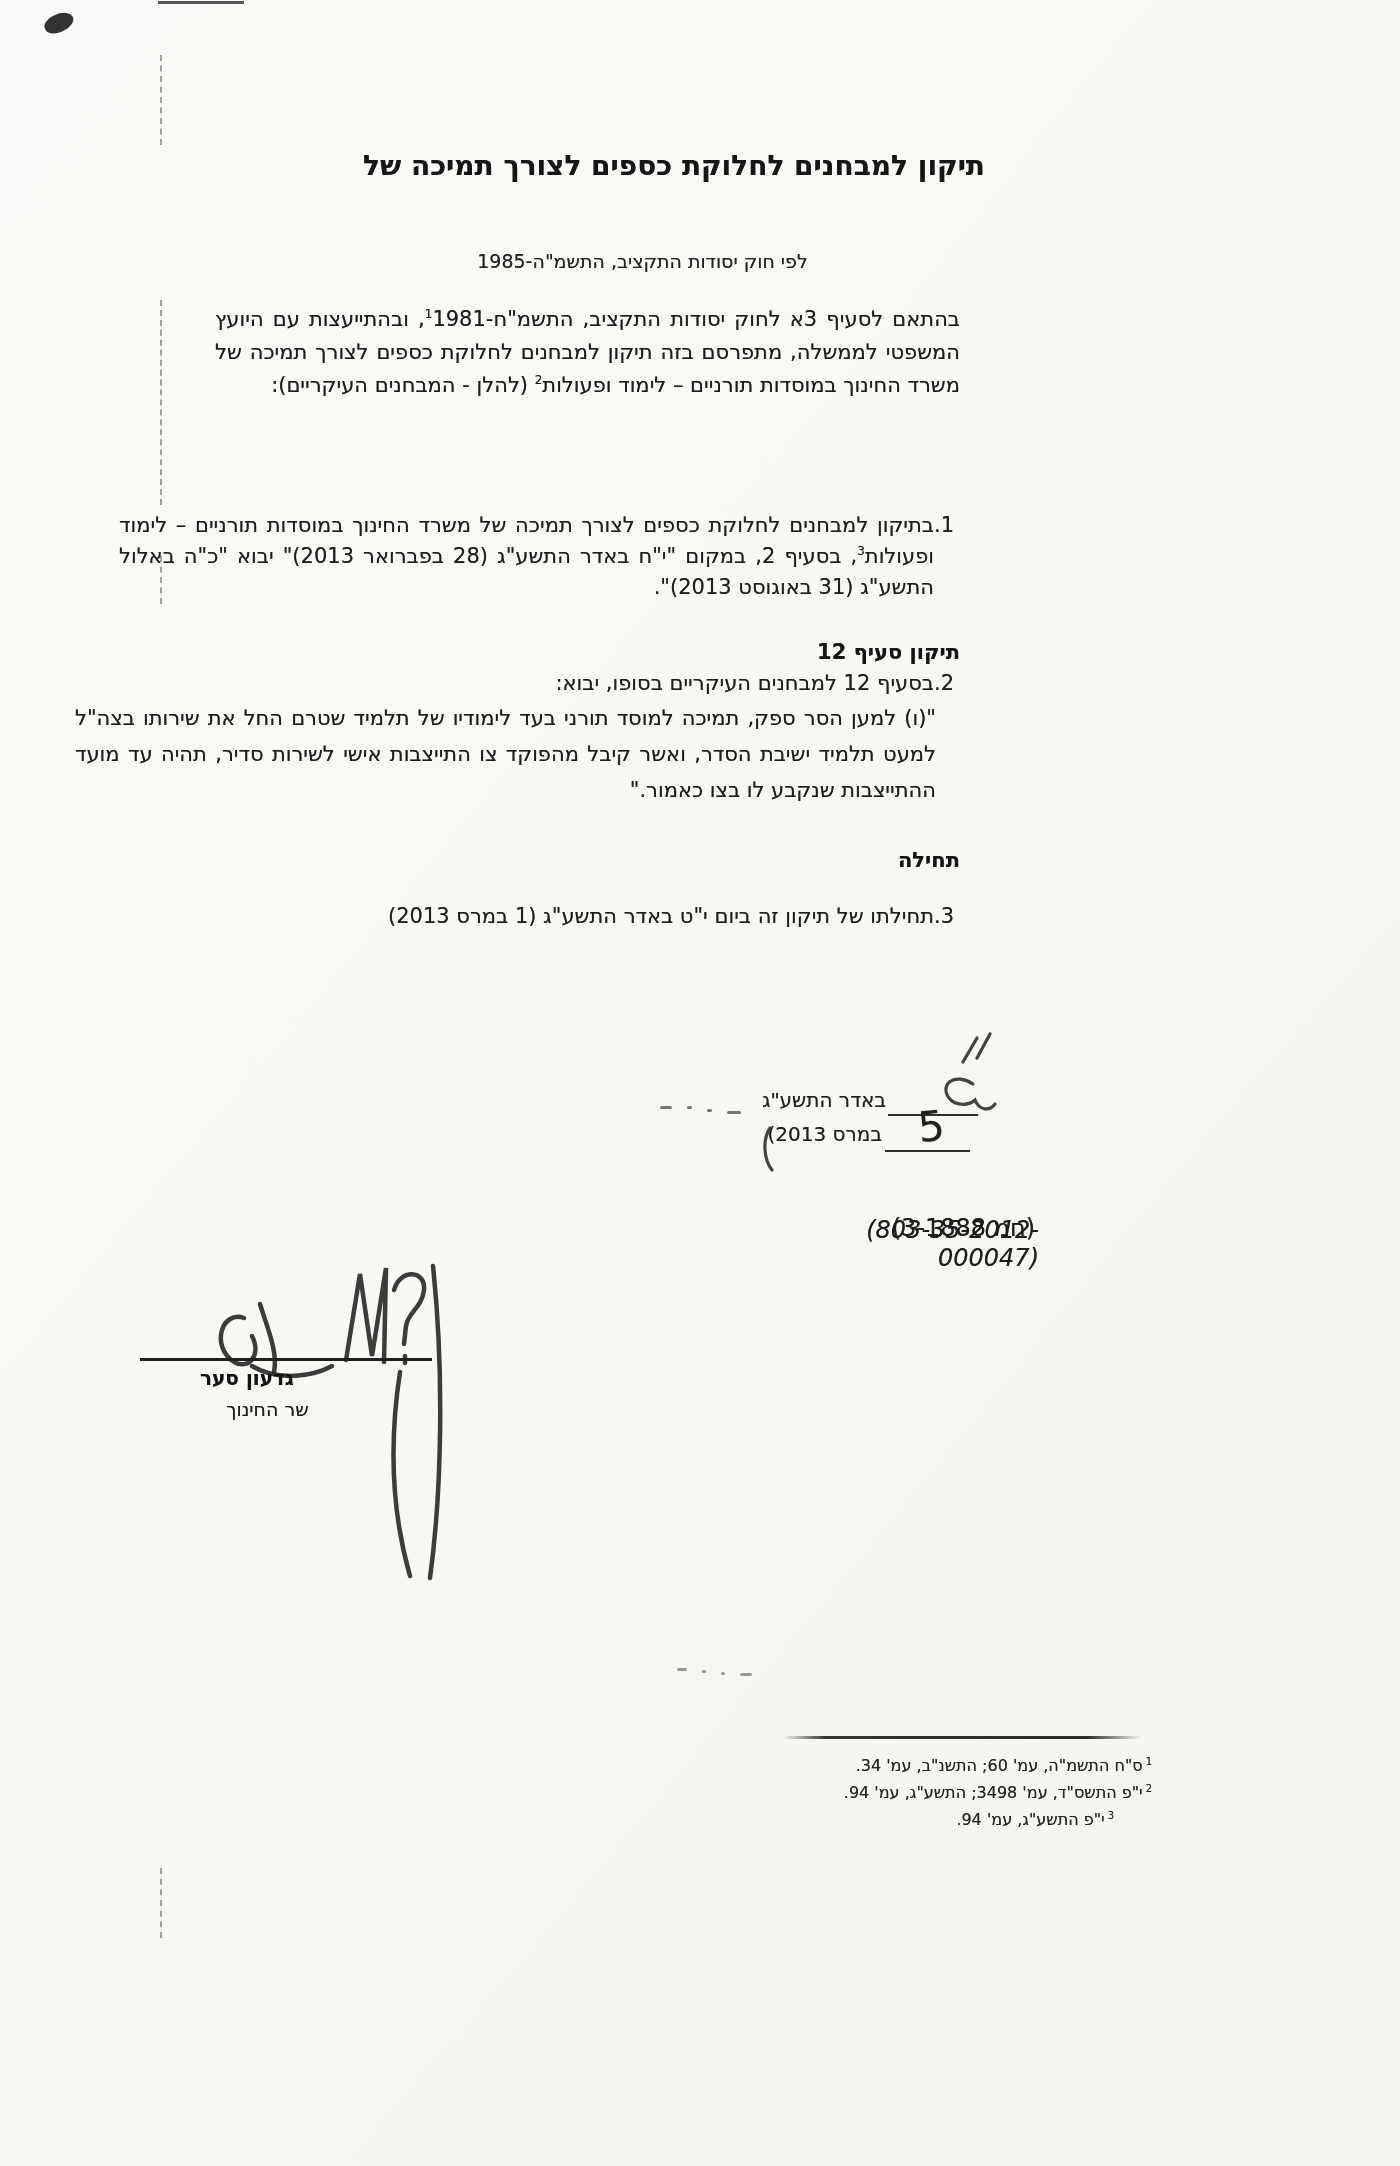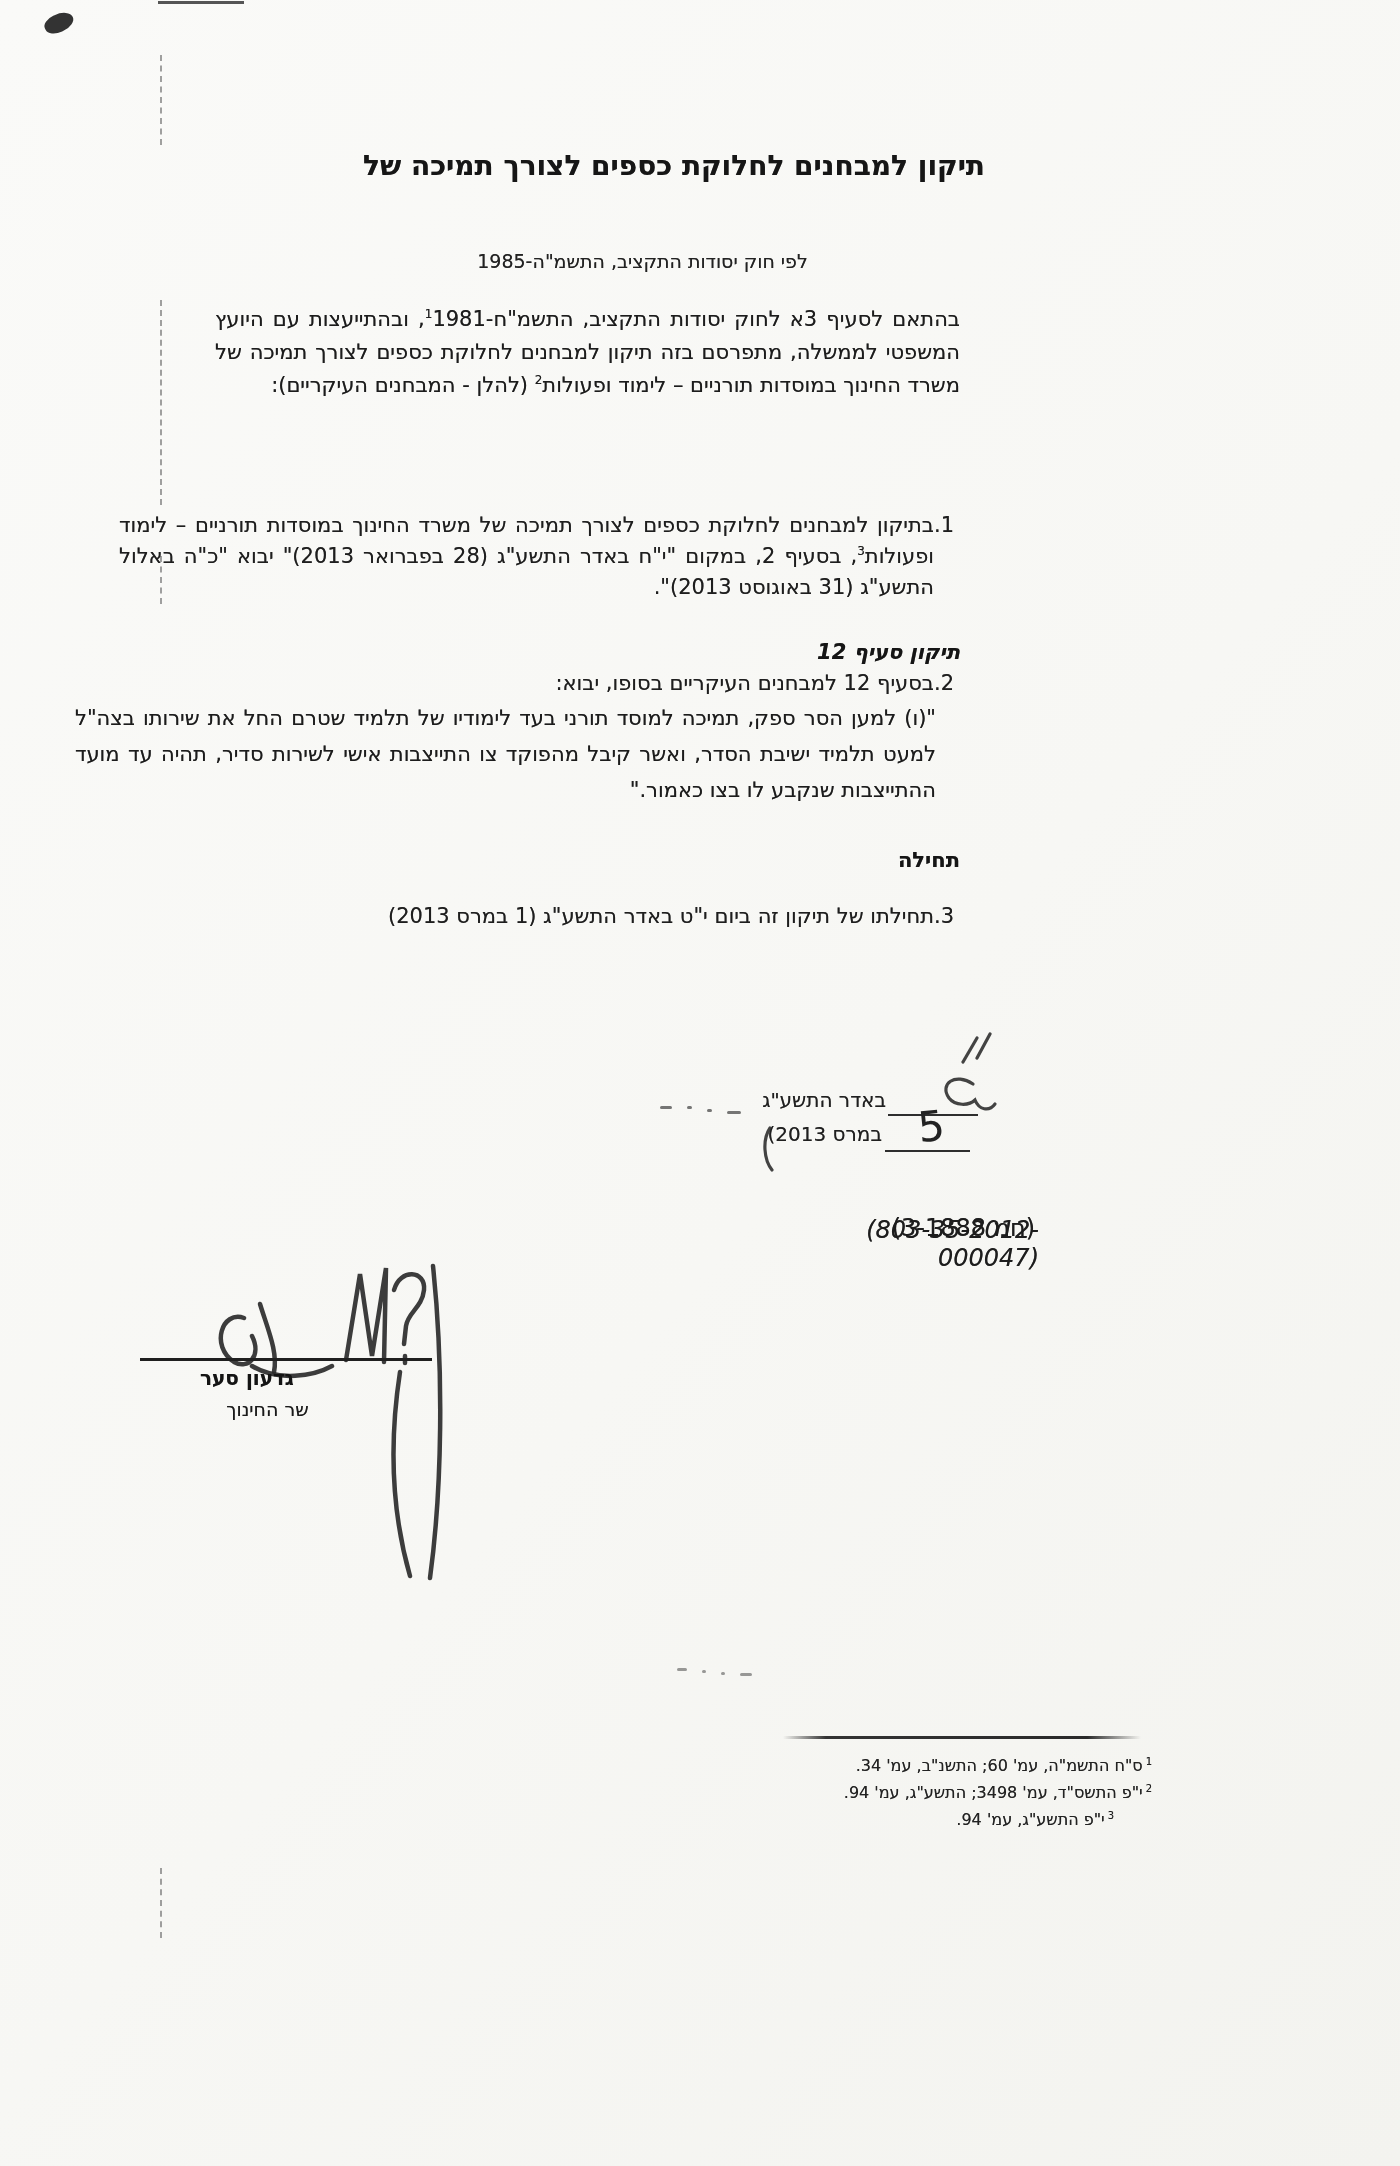--- a/index.html
+++ b/index.html
@@ -66,21 +66,21 @@
   </div>
   <div class="abs subtitle">לפי חוק יסודות התקציב, התשמ"ה-1985</div>
 
   <div class="abs para intro"><span>בהתאם לסעיף 3א לחוק יסודות התקציב, התשמ"ח-1981</span><sup>1</sup><span>, ובהתייעצות עם היועץ המשפטי לממשלה, מתפרסם בזה תיקון למבחנים לחלוקת כספים לצורך תמיכה של משרד החינוך במוסדות תורניים – לימוד ופעולות</span><sup>2</sup><span> (להלן - המבחנים העיקריים):</span></div>
 
   <div class="abs item" style="top:510px;">
     <span class="num">1.</span>
     <div class="itext"><span>בתיקון למבחנים לחלוקת כספים לצורך תמיכה של משרד החינוך במוסדות תורניים – לימוד ופעולות</span><sup>3</sup><span>, בסעיף 2, במקום "י"ח באדר התשע"ג (28 בפברואר 2013)" יבוא "כ"ה באלול התשע"ג (31 באוגוסט 2013)".</span></div>
   </div>
 
-  <div class="abs heading" style="top:640px;font-style:italic;">תיקון סעיף 12</div>
+  <div class="abs heading" style="top:640px;">תיקון סעיף 12</div>
   <div class="abs item" style="top:668px;">
     <span class="num">2.</span>
     <div class="single">בסעיף 12 למבחנים העיקריים בסופו, יבוא:</div>
   </div>
   <div class="abs para quote">"(ו) למען הסר ספק, תמיכה למוסד תורני בעד לימודיו של תלמיד שטרם החל את שירותו בצה"ל למעט תלמיד ישיבת הסדר, ואשר קיבל מהפוקד צו התייצבות אישי לשירות סדיר, תהיה עד מועד ההתייצבות שנקבע לו בצו כאמור."</div>
 
   <div class="abs heading" style="top:848px;">תחילה</div>
   <div class="abs item" style="top:901px;">
     <span class="num">3.</span>
     <div class="single">תחילתו של תיקון זה ביום י"ט באדר התשע"ג (1 במרס 2013)</div>

